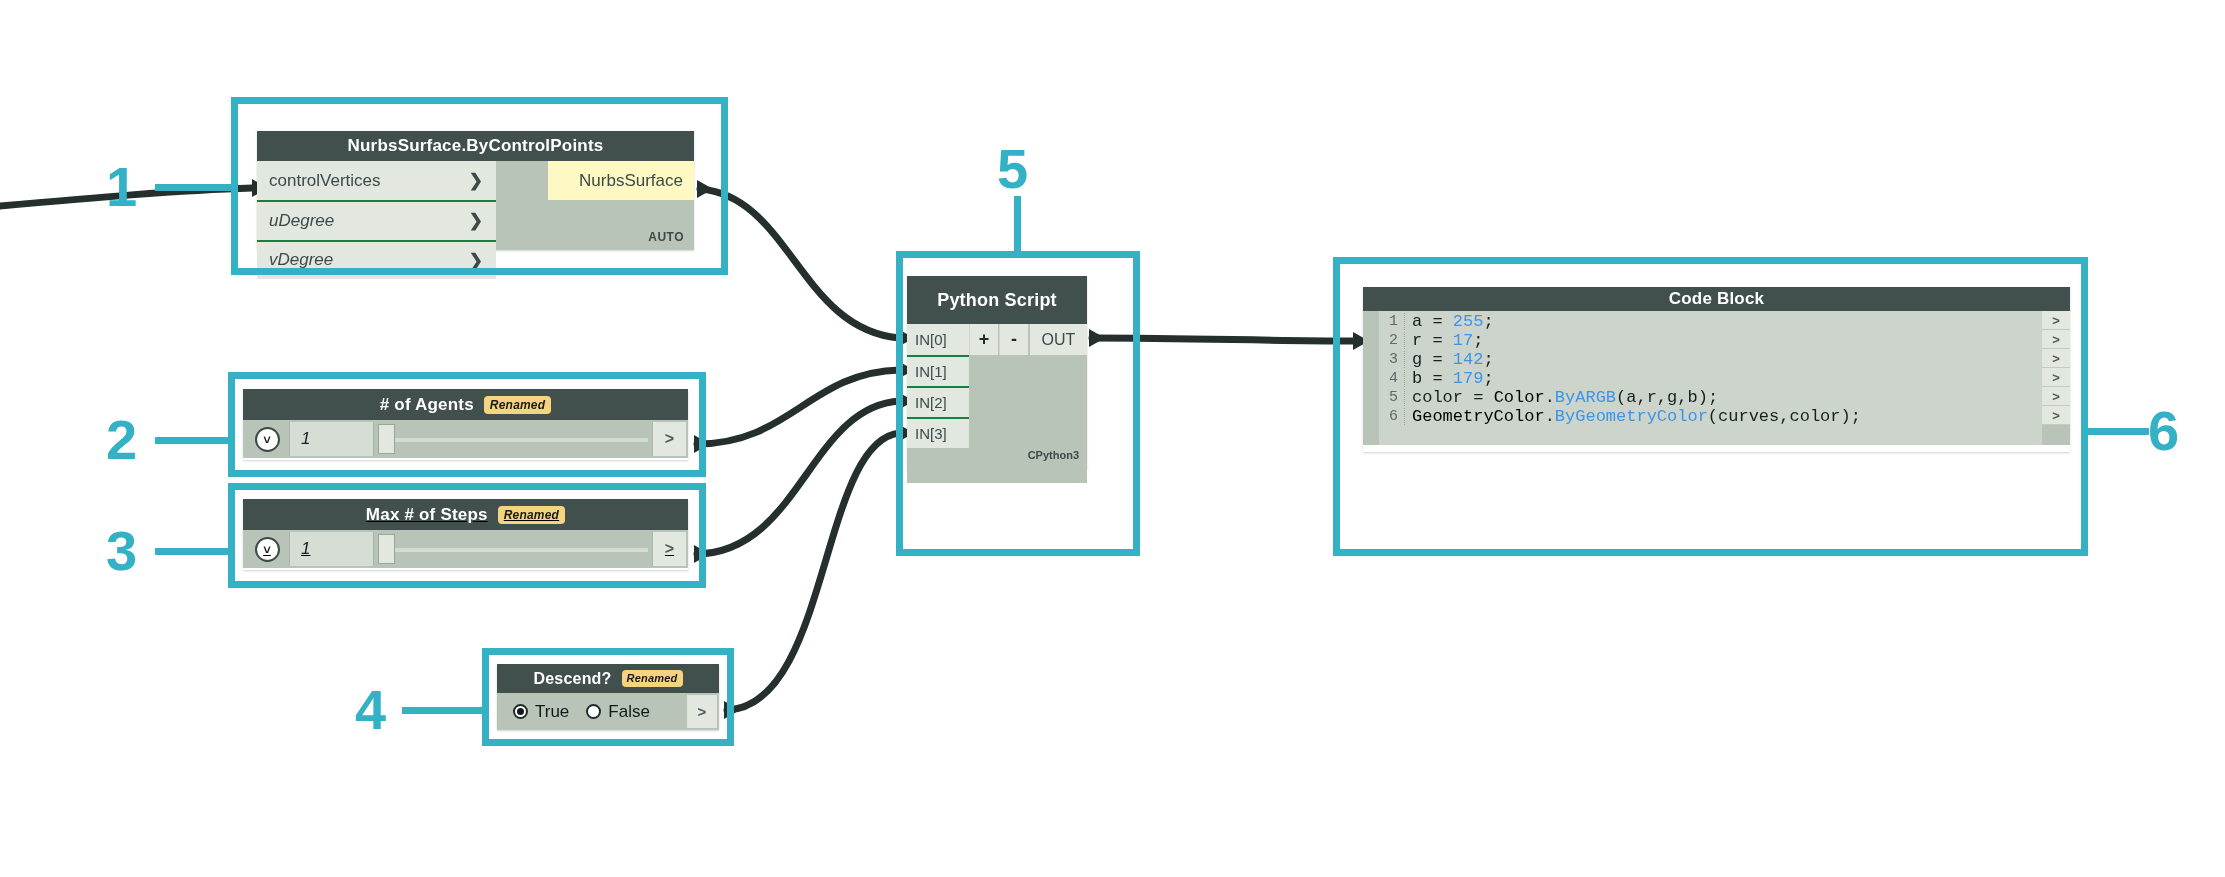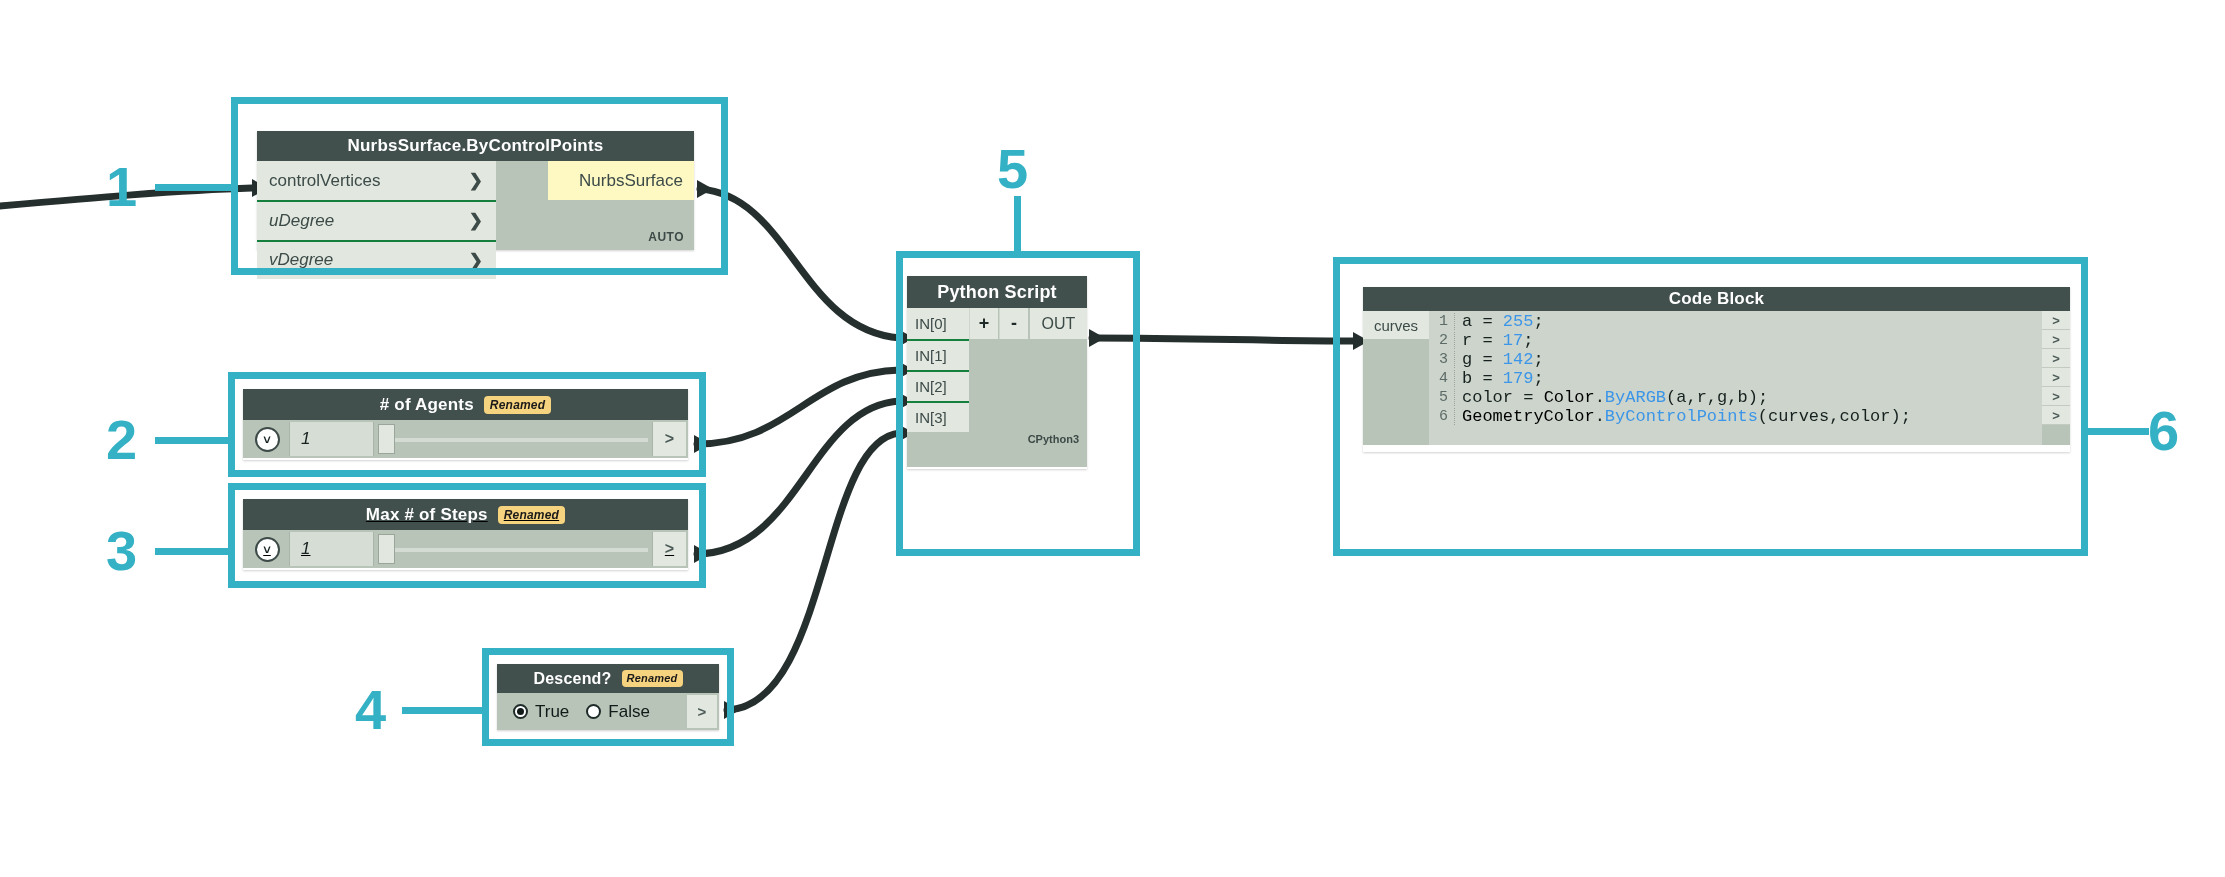--- a/index.html
+++ b/index.html
@@ -28,21 +28,21 @@
 
   
   .node{position:absolute;z-index:2;box-sizing:border-box;
         box-shadow:0 1px 2px rgba(0,0,0,.18);}
   .node-header{
     background:#414f4d;color:#ffffff;text-align:center;
     font-weight:bold;letter-spacing:.2px;
     display:flex;align-items:center;justify-content:center;gap:10px;
     box-sizing:border-box;
   }
-  .node-body{background:#b9c4b8;box-sizing:border-box;position:relative;}
+  .node-body{background:#b9c4b8;box-sizing:border-box;position:relative;padding-left:16px;}
 
   .badge-renamed{
     background:#f6d37e;color:#1a1a1a;border-radius:4px;
     font-style:italic;font-weight:bold;display:inline-block;
     line-height:1;box-sizing:border-box;
   }
   .port-in{
     background:#e2e8e0;color:#3c4a48;display:flex;align-items:center;
     justify-content:space-between;box-sizing:border-box;
   }
@@ -120,21 +120,21 @@
     justify-content:center;box-sizing:border-box;flex:0 0 auto;
   }
   .radio .dot{width:7px;height:7px;border-radius:50%;background:#101a19;}
   .bool-outport{
     flex:0 0 30px;background:#e2e8e0;display:flex;align-items:center;
     justify-content:center;font-size:15px;color:#4c5a58;font-weight:bold;
   }
 
   
   #node-python{left:907px;top:276px;width:180px;height:193px;}
-  #node-python .node-header{height:32px;font-size:18px;}
+  #node-python .node-header{height:48px;font-size:18px;}
   #node-python .node-body{height:159px;}
   #node-python .py-in-col{position:absolute;left:0;top:0;width:62px;}
   #node-python .port-in{height:31px;padding:0 0 0 8px;font-size:15px;color:#3c4a48;}
   #node-python .py-plus,#node-python .py-minus{
     position:absolute;top:0;height:31px;width:29px;background:#e2e8e0;
     display:flex;align-items:center;justify-content:center;
     font-size:18px;font-weight:bold;color:#1f2b29;box-sizing:border-box;
     border-left:1px solid #cfd7cd;
   }
   #node-python .py-plus{left:62px;}
@@ -309,30 +309,27 @@
       <div class="py-out">OUT</div>
       <div class="engine-lbl">CPython3</div>
     </div>
   </div>
 
   <div class="node" id="node-codeblock">
     <div class="node-header">
       <span>Code Block</span>
     </div>
     <div class="node-body">
-      <div class="cb-inports">
-        <div class="cb-inport">curves</div>
-      </div>
       <div class="cb-code" id="cb-code">
           <div class="cb-line"><span class="cb-lineno">1</span><span class="tok-plain">a = </span><span class="tok-num">255</span><span class="tok-plain">;</span></div>
           <div class="cb-line"><span class="cb-lineno">2</span><span class="tok-plain">r = </span><span class="tok-num">17</span><span class="tok-plain">;</span></div>
           <div class="cb-line"><span class="cb-lineno">3</span><span class="tok-plain">g = </span><span class="tok-num">142</span><span class="tok-plain">;</span></div>
           <div class="cb-line"><span class="cb-lineno">4</span><span class="tok-plain">b = </span><span class="tok-num">179</span><span class="tok-plain">;</span></div>
           <div class="cb-line"><span class="cb-lineno">5</span><span class="tok-plain">color = </span><span class="tok-cls">Color</span><span class="tok-plain">.</span><span class="tok-mth">ByARGB</span><span class="tok-plain">(a,r,g,b);</span></div>
-          <div class="cb-line"><span class="cb-lineno">6</span><span class="tok-cls">GeometryColor</span><span class="tok-plain">.</span><span class="tok-mth">ByControlPoints</span><span class="tok-plain">(curves,color);</span></div>
+          <div class="cb-line"><span class="cb-lineno">6</span><span class="tok-cls">GeometryColor</span><span class="tok-plain">.</span><span class="tok-mth">ByGeometryColor</span><span class="tok-plain">(curves,color);</span></div>
         </div>
       <div class="cb-outports" id="cb-outports">
           <div class="cb-outport">&gt;</div>
           <div class="cb-outport">&gt;</div>
           <div class="cb-outport">&gt;</div>
           <div class="cb-outport">&gt;</div>
           <div class="cb-outport">&gt;</div>
           <div class="cb-outport">&gt;</div>
         </div>
     </div>

